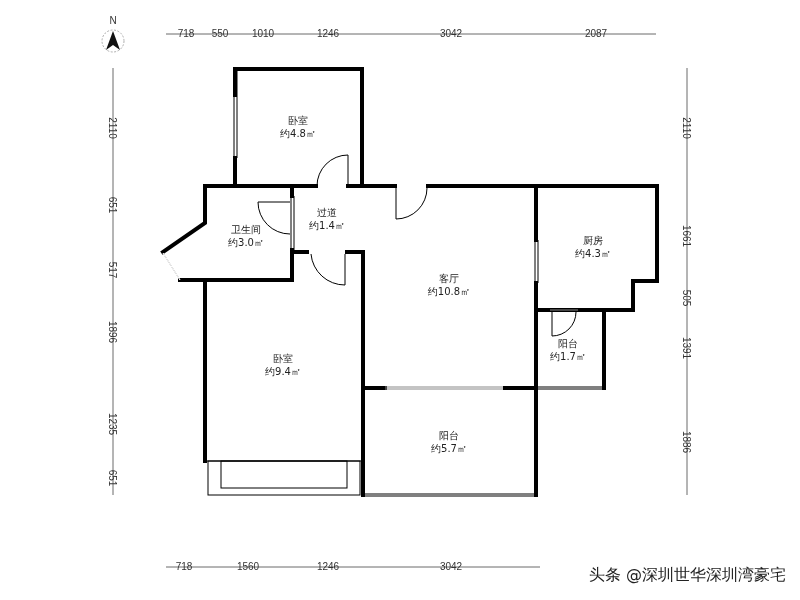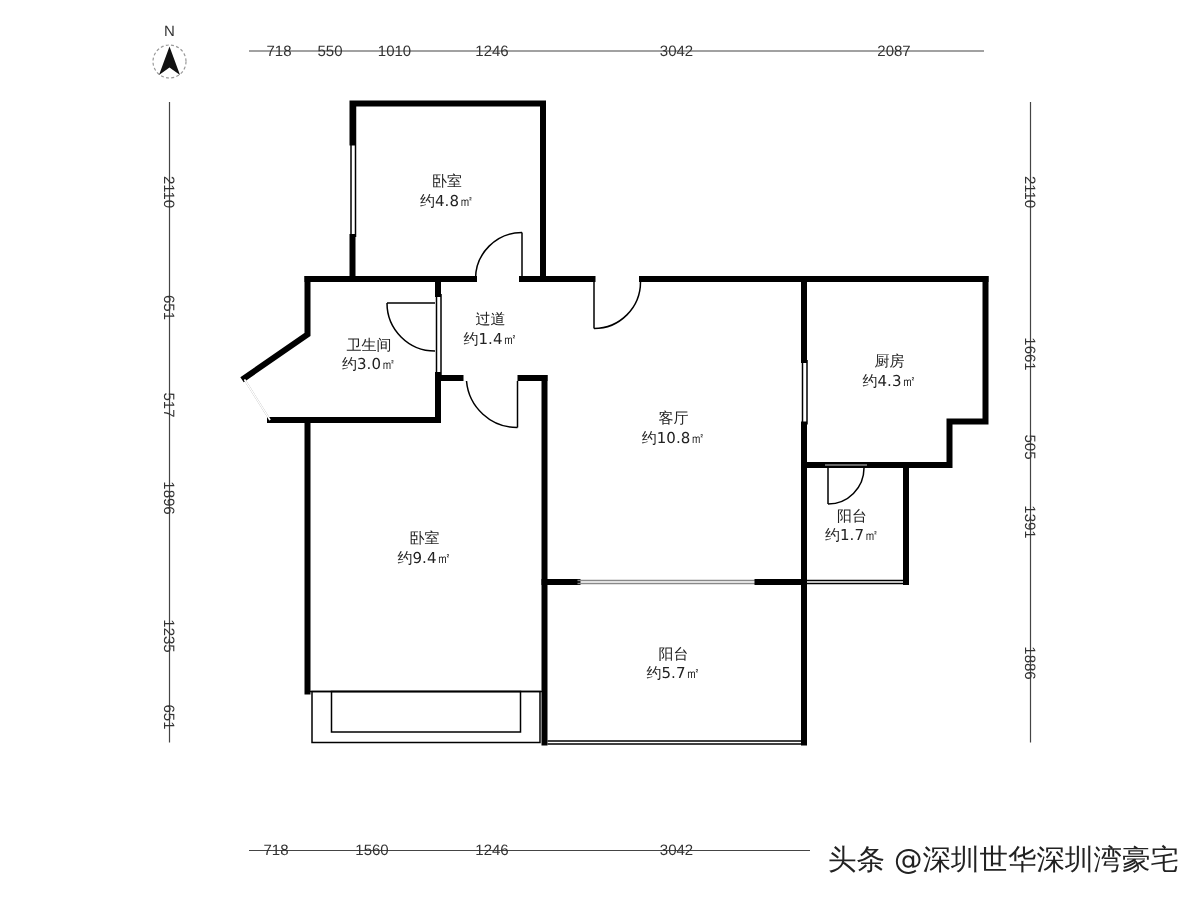--- a/index.html
+++ b/index.html
@@ -8,21 +8,21 @@
   .dim-text { font-size: 10px; fill: #333; font-family: "Liberation Sans", "DejaVu Sans", sans-serif; }
   .room-name { font-size: 10px; fill: #222; font-family: "DejaVu Sans", sans-serif; }
   .room-area { font-size: 10px; fill: #222; font-family: "DejaVu Sans", sans-serif; }
   .wall { stroke: #000; stroke-width: 4; fill: none; stroke-linecap: square; }
   .thin { stroke: #000; stroke-width: 1; fill: none; }
   .window { stroke: #888; stroke-width: 1; fill: #fff; }
   .dimline { stroke: #444; stroke-width: 0.8; fill: none; }
   .door { stroke: #000; stroke-width: 1; fill: none; }
   .watermark {
     position: absolute; right: 14px; bottom: 14px;
-    font-size: 19px; color: #222; letter-spacing: 0px;
+    font-size: 16px; color: #222; letter-spacing: 0px;
     font-family: "DejaVu Sans", sans-serif;
     text-shadow: 0 0 2px #fff, 0 0 2px #fff, 0 0 3px #fff;
   }
 </style>
 </head>
 <body>
 
 <svg id="plan" viewBox="0 0 800 600" xmlns="http://www.w3.org/2000/svg">
 
   <g>

